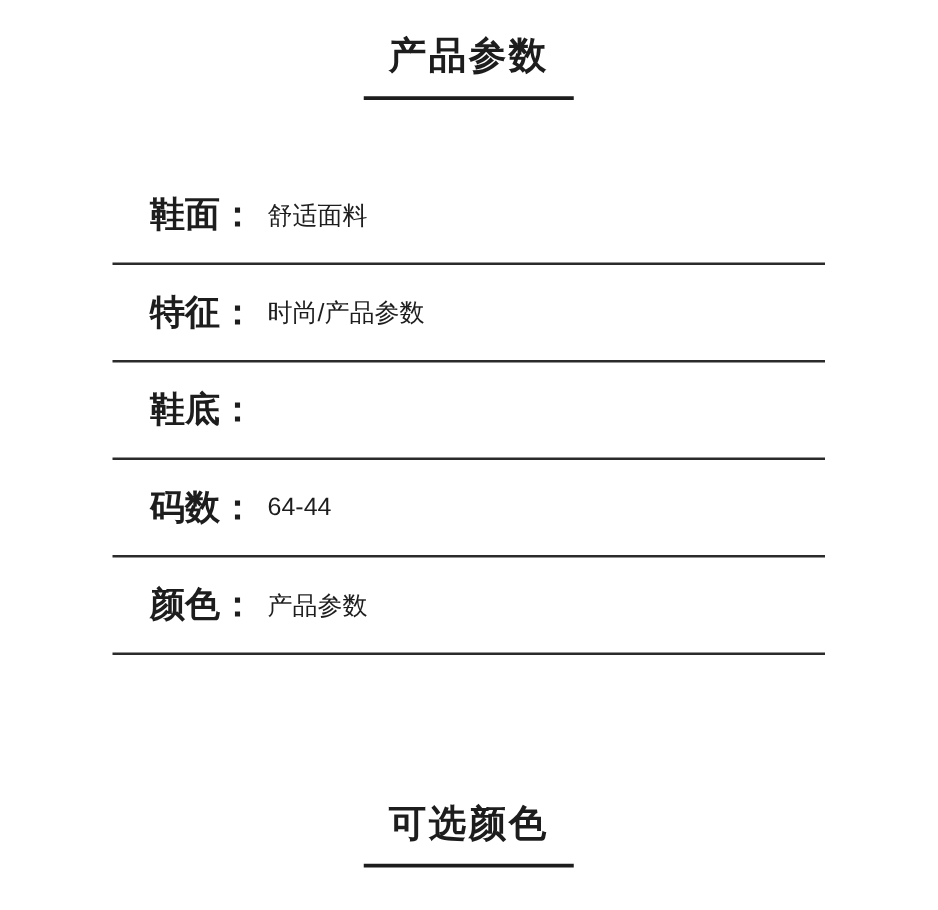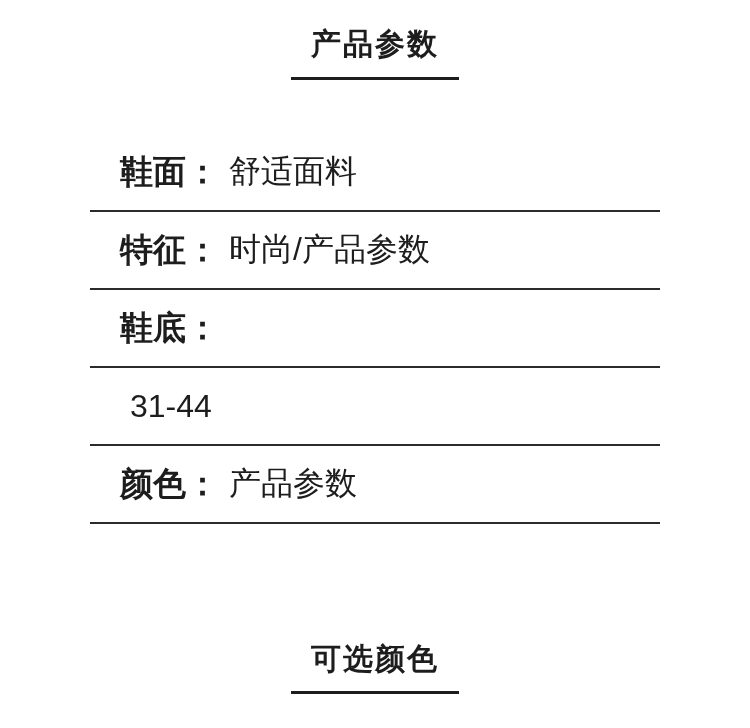--- a/index.html
+++ b/index.html
@@ -48,27 +48,27 @@
     height: 78px;
     box-sizing: border-box;
     border-bottom: 2px solid #2b2b2b;
     padding-left: 30px;
   }
   .spec-row:last-child {
     border-bottom: 2px solid #2b2b2b;
     text-align: right;
   }
   .spec-label {
-    font-size: 33px;
+    font-size: 28px;
     font-weight: bold;
     color: #1d1d1d;
     white-space: nowrap;
   }
   .spec-value {
-    font-size: 32px;
+    font-size: 20px;
     color: #1d1d1d;
     margin-left: 10px;
     white-space: nowrap;
   }
   .spec-value.light {
     font-weight: normal;
   }
   
   .heading-block-2 {
     margin-top: 115px;
@@ -98,21 +98,22 @@
     <div class="spec-row">
       <span class="spec-label">特征：</span>
       <span class="spec-value">时尚/产品参数</span>
     </div>
 
     <div class="spec-row">
       <span class="spec-label">鞋底：</span>
     </div>
 
     <div class="spec-row">
-      <span class="spec-value light">31-44</span>
+      <span class="spec-label">码数：</span>
+      <span class="spec-value light">64-44</span>
     </div>
 
     <div class="spec-row">
       <span class="spec-label">颜色：</span>
       <span class="spec-value"> 产品参数</span>
     </div>
 
   </div>
 
   <div class="heading-block-2">

